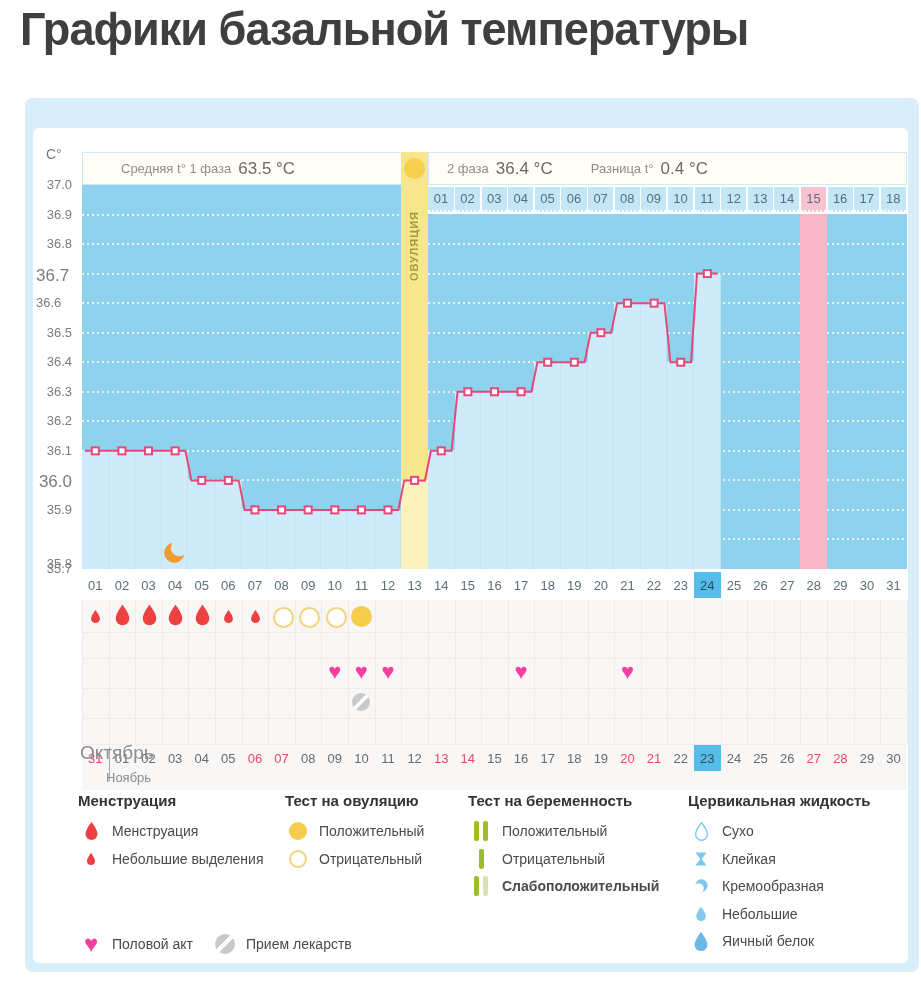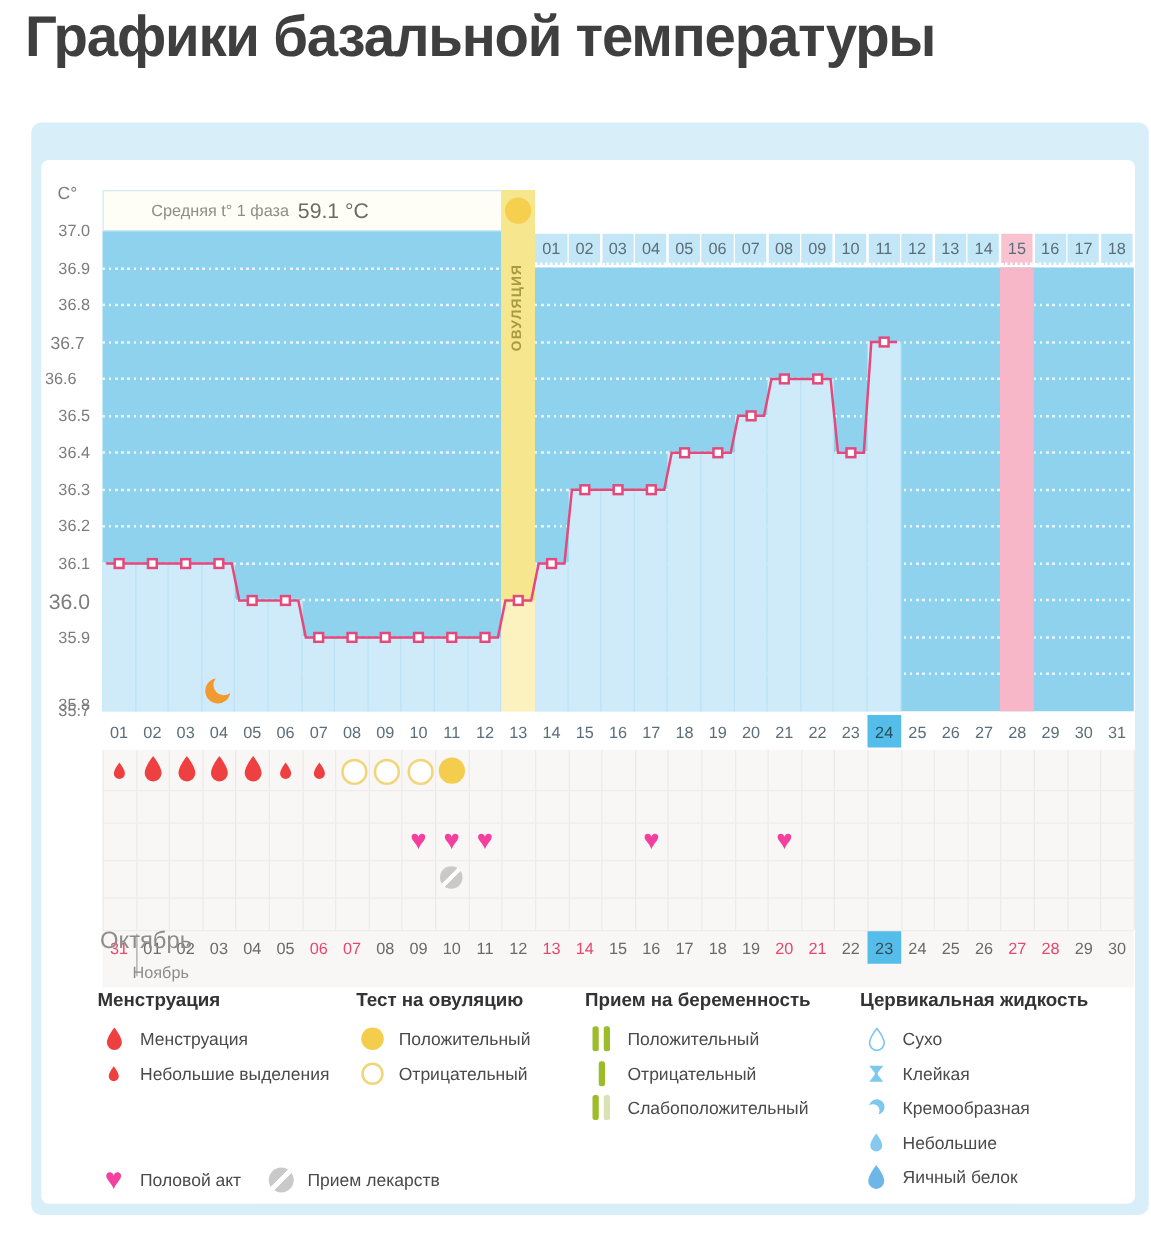--- a/index.html
+++ b/index.html
@@ -37,37 +37,43 @@
 <div class="stage">
   <h1 class="title">Графики базальной температуры</h1>
 
   <div class="panel"></div>
   <div class="card"></div>
 
   <div class="unit">C°</div>
 
   <div class="hdr hdr1">
     <span class="hlabel">Средняя t° 1 фаза</span>
-    <span class="hval">59.1 °C</span>
+    <span class="hval">63.5 °C</span>
   </div>
 
   <div class="ovucol">
     <div class="ovudot"></div>
     <div class="ovutext">ОВУЛЯЦИЯ</div>
   </div>
 
+  <div class="hdr hdr2">
+    <span class="hlabel">2 фаза</span>
+    <span class="hval">36.4 °C</span>
+    <span class="hlabel gap">Разница t°</span>
+    <span class="hval">0.4 °C</span>
+  </div>
 
   <div id="overlay" class="abs" style="left:0;top:0;width:921px;height:1000px;">
       <div style="position: absolute; left: 82px; top: 185px; width: 319.32px; height: 384px; background: rgb(142, 210, 238);"></div>
       <div style="position: absolute; left: 427.93px; top: 214px; width: 478.98px; height: 355px; background: rgb(142, 210, 238);"></div>
       <div style="position: absolute; left: 800.47px; top: 214px; width: 26.61px; height: 355px; background: rgb(248, 183, 201);"></div>
       <div style="position: absolute; left: 36px; top: 177px; width: 36px; text-align: right; font-size: 13px; color: rgb(124, 124, 124);">37.0</div>
       <div style="position: absolute; left: 36px; top: 206.538px; width: 36px; text-align: right; font-size: 13px; color: rgb(124, 124, 124);">36.9</div>
       <div style="position: absolute; left: 36px; top: 236.077px; width: 36px; text-align: right; font-size: 13px; color: rgb(124, 124, 124);">36.8</div>
-      <div style="position: absolute; left: 36px; top: 265.615px; width: 36px; text-align: center; font-size: 14px; color: rgb(124, 124, 124);">36.7</div>
+      <div style="position: absolute; left: 36px; top: 265.615px; width: 36px; text-align: left; font-size: 17px; color: rgb(124, 124, 124);">36.7</div>
       <div style="position: absolute; left: 36px; top: 295.154px; width: 36px; font-size: 13px; color: rgb(124, 124, 124);">36.6</div>
       <div style="position: absolute; left: 36px; top: 324.692px; width: 36px; text-align: right; font-size: 13px; color: rgb(124, 124, 124);">36.5</div>
       <div style="position: absolute; left: 36px; top: 354.231px; width: 36px; text-align: right; font-size: 13px; color: rgb(124, 124, 124);">36.4</div>
       <div style="position: absolute; left: 36px; top: 383.769px; width: 36px; text-align: right; font-size: 13px; color: rgb(124, 124, 124);">36.3</div>
       <div style="position: absolute; left: 36px; top: 413.308px; width: 36px; text-align: right; font-size: 13px; color: rgb(124, 124, 124);">36.2</div>
       <div style="position: absolute; left: 36px; top: 442.846px; width: 36px; text-align: right; font-size: 13px; color: rgb(124, 124, 124);">36.1</div>
       <div style="position: absolute; left: 36px; top: 472.385px; width: 36px; text-align: right; font-size: 17px; color: rgb(124, 124, 124);">36.0</div>
       <div style="position: absolute; left: 36px; top: 501.923px; width: 36px; text-align: right; font-size: 13px; color: rgb(124, 124, 124);">35.9</div>
       <div style="position: absolute; left: 36px; top: 531.462px; width: 36px; text-align: right; font-size: 13px; color: rgb(124, 124, 124); margin-top: 25px;">35.8</div>
       <div style="position: absolute; left: 36px; top: 561px; width: 36px; text-align: right; font-size: 13px; color: rgb(124, 124, 124);">35.7</div>
@@ -334,37 +340,37 @@
           <div style="width:18px;height:18px;border-radius:50%;background:#f5cd4c"></div>
         </span>
         <span>Положительный</span>
       </div>
       <div class="legend-item" style="position: absolute; left: 285px; top: 845.6px;">
         <span class="legend-ic">
           <div style="width:14px;height:14px;border-radius:50%;border:2px solid #f0d579;background:#fff"></div>
         </span>
         <span>Отрицательный</span>
       </div>
-      <div class="legend-h" style="position: absolute; left: 468px; top: 792px;">Прием на беременность</div>
+      <div class="legend-h" style="position: absolute; left: 468px; top: 792px;">Тест на беременность</div>
       <div class="legend-item" style="position: absolute; left: 468px; top: 818px;">
         <span class="legend-ic">
           <div style="display:flex;gap:4px">
             <div style="width:5px;height:20px;border-radius:2px;background:#9cbc2a"></div>
             <div style="width:5px;height:20px;border-radius:2px;background:#9cbc2a"></div>
           </div>
         </span>
         <span>Положительный</span>
       </div>
       <div class="legend-item" style="position: absolute; left: 468px; top: 845.6px;">
         <span class="legend-ic">
           <div style="width:5px;height:20px;border-radius:2px;background:#9cbc2a"></div>
         </span>
         <span>Отрицательный</span>
       </div>
-      <div class="legend-item" style="position: absolute; left: 468px; top: 873.2px;">
+      <div class="legend-item" style="position: absolute; left: 468px; top: 873.2px; font-weight: bold;">
         <span class="legend-ic">
           <div style="display:flex;gap:4px">
             <div style="width:5px;height:20px;border-radius:2px;background:#9cbc2a"></div>
             <div style="width:5px;height:20px;border-radius:2px;background:#d9e2b4"></div>
           </div>
         </span>
         <span>Слабоположительный</span>
       </div>
       <div class="legend-h" style="position: absolute; left: 688px; top: 792px;">Цервикальная жидкость</div>
       <div class="legend-item" style="position: absolute; left: 688px; top: 818px;">

